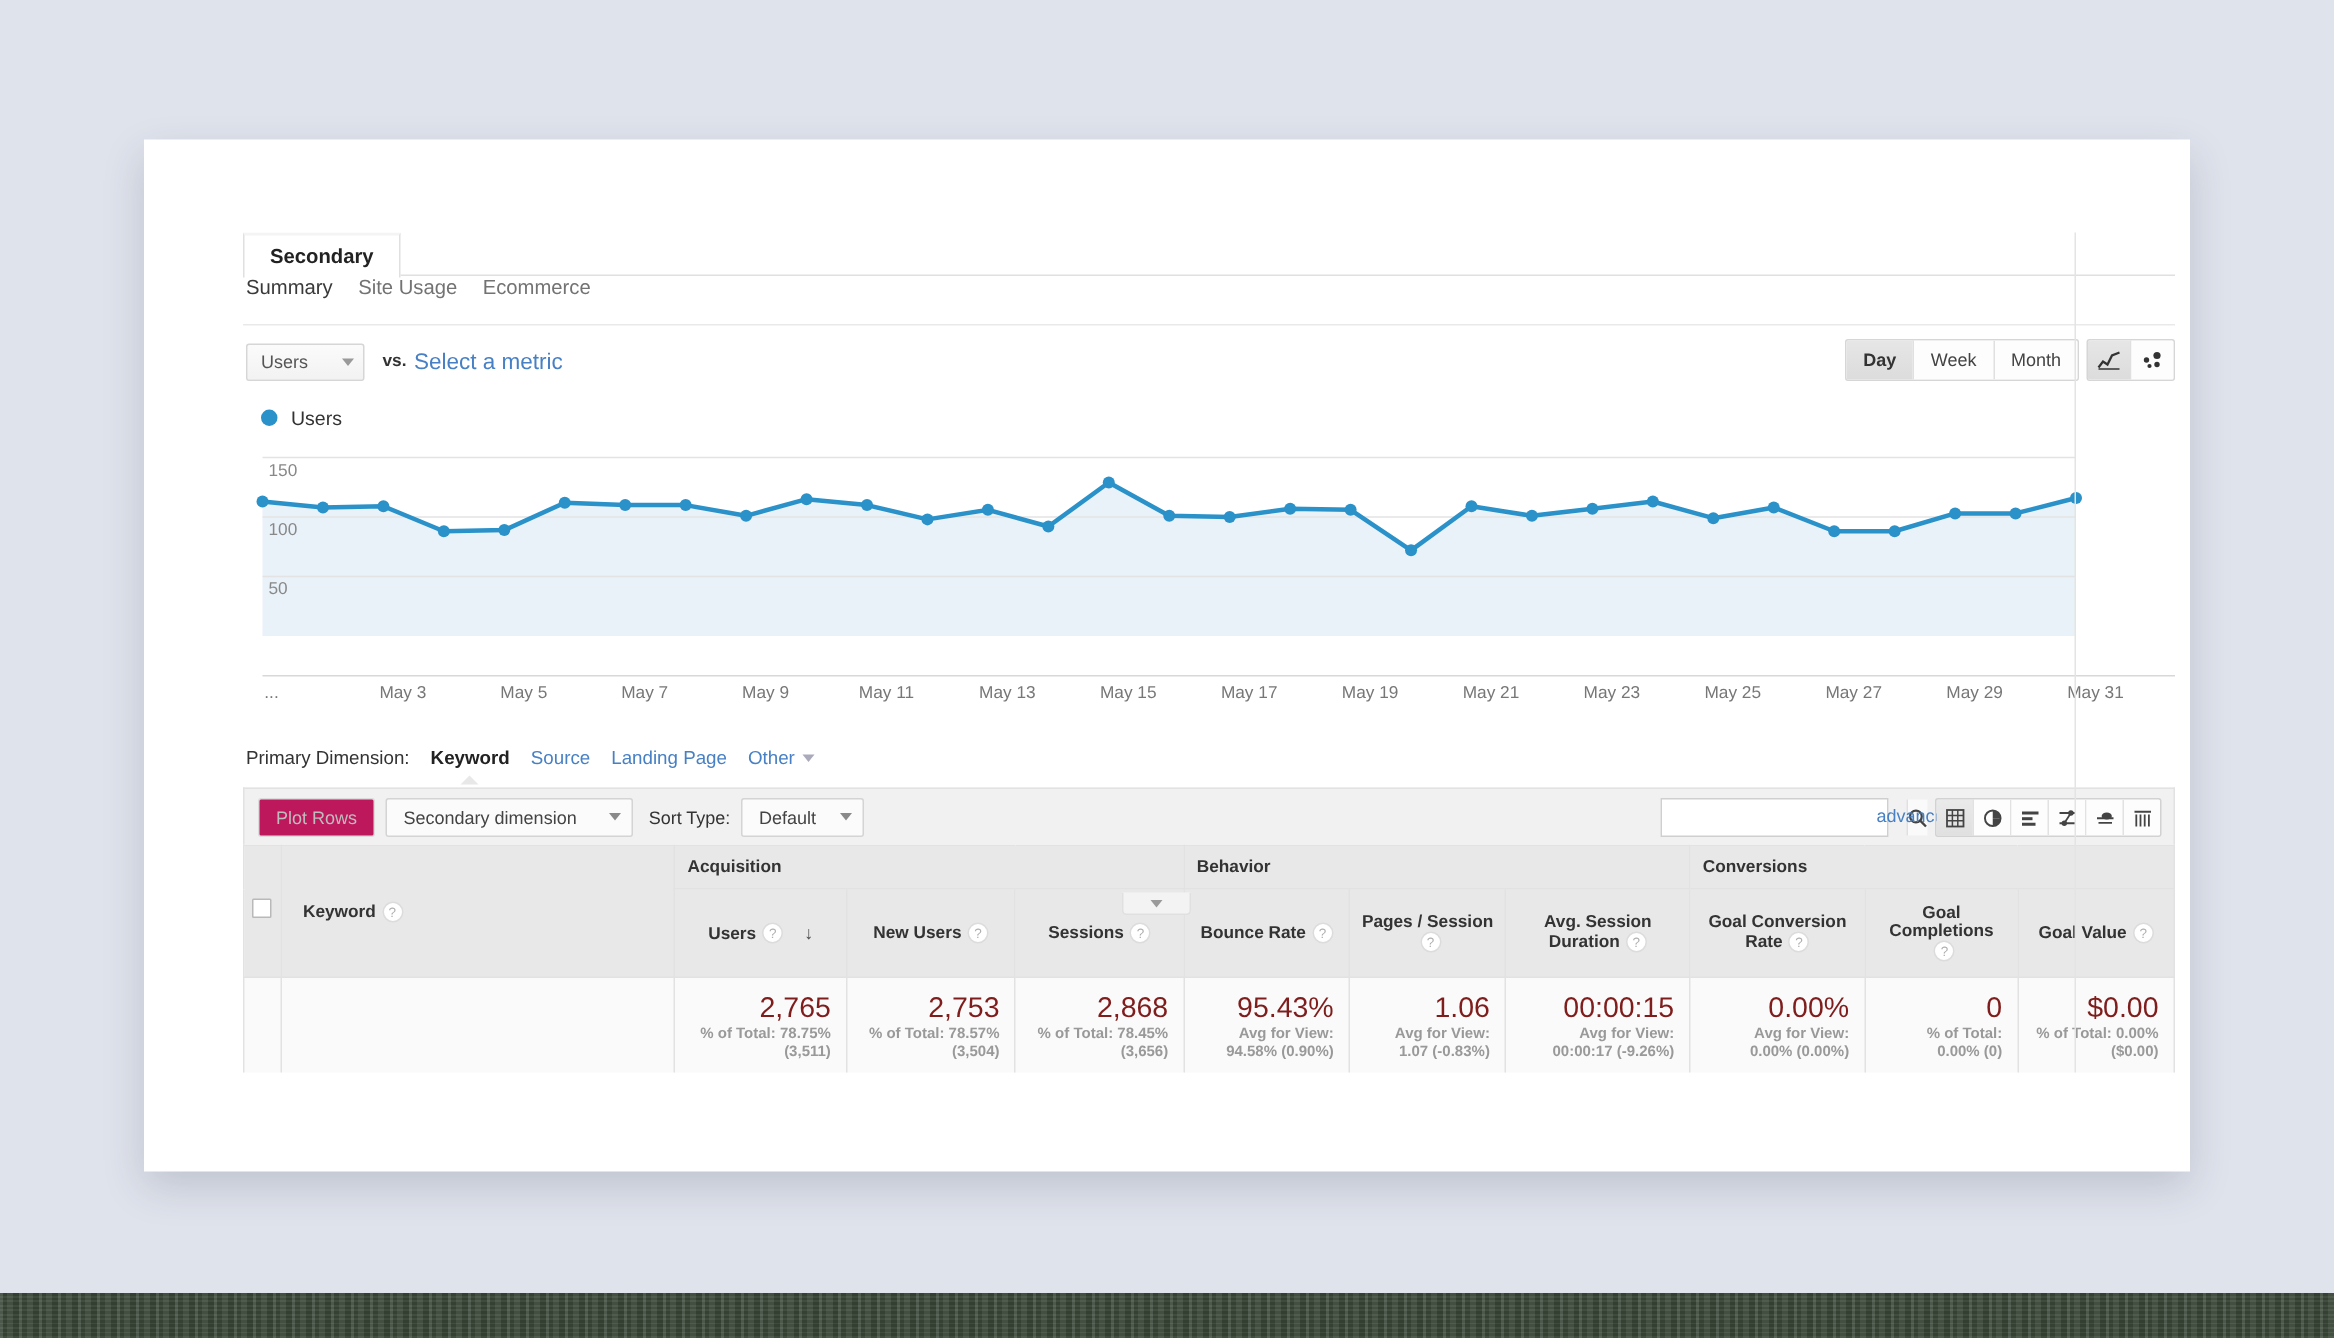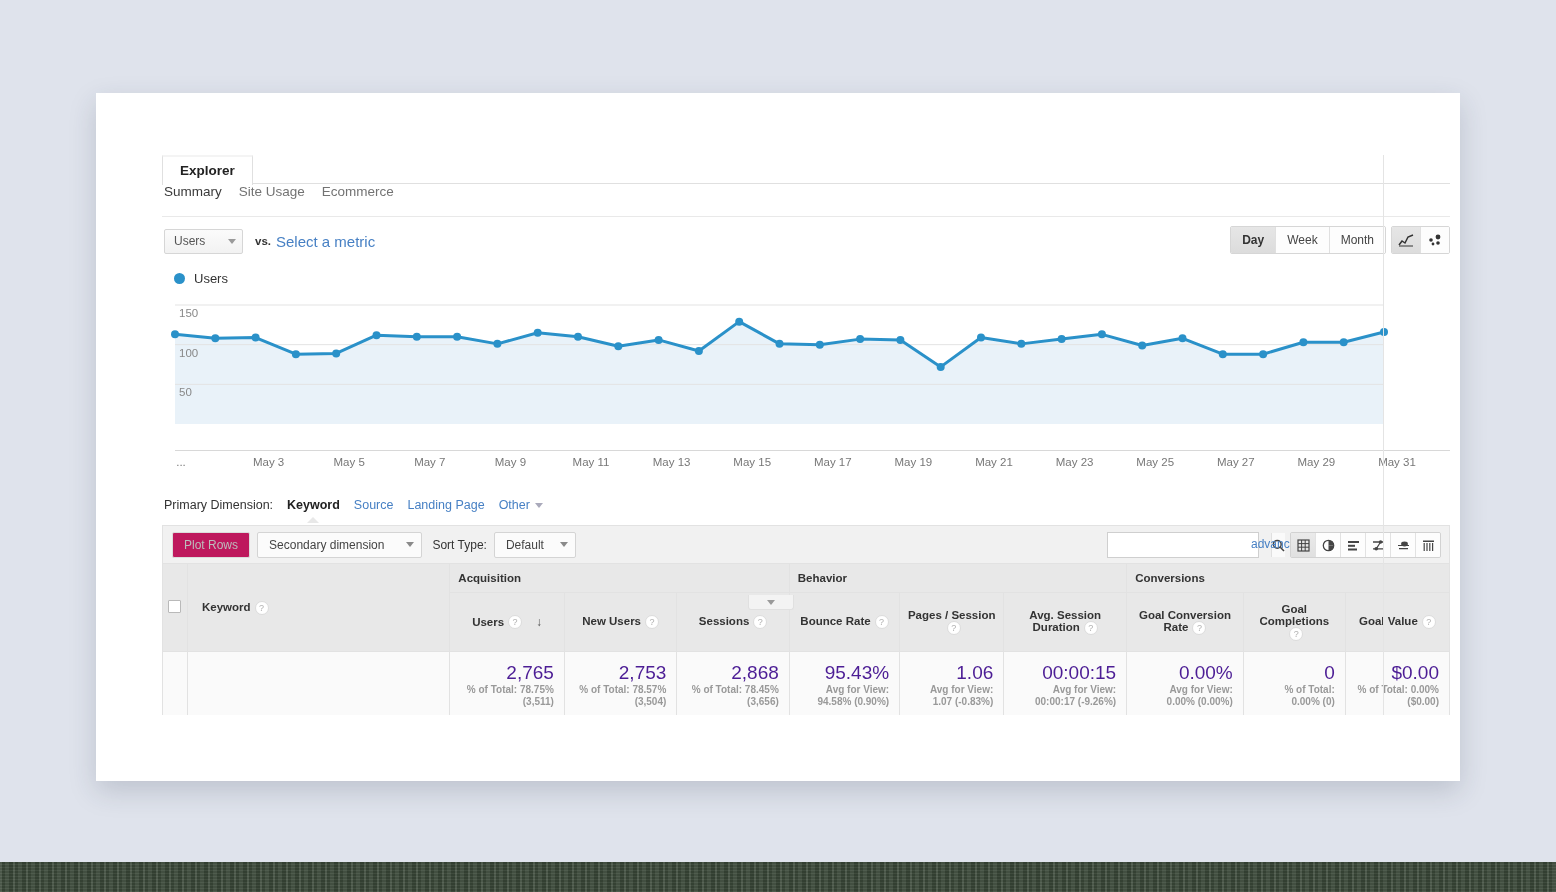--- a/index.html
+++ b/index.html
@@ -230,34 +230,34 @@
   }
   .sort-arrow { display: inline-block; margin-left: 14px; color: #555; font-size: 12px; }
   .chk {
     width: 11px; height: 11px; border: 1px solid #b9b9b9; background: #fff;
     display: inline-block; border-radius: 1px; cursor: pointer;
   }
   td.cell-chk, th.cell-chk { width: 24px; text-align: center; background: #e8e8e8; }
   tr.summary td { background: #fafafa; padding: 9px 10px 10px 10px; text-align: right; vertical-align: top; height: 48px; }
   tr.summary td.blank { background: #fafafa; }
   tr.summary td.chkcell { background: #fafafa; }
-  .big-num { font-size: 19px; color: #4c1d95; line-height: 23px; font-weight: normal; }
+  .big-num { font-size: 19px; color: #7f1d1d; line-height: 23px; font-weight: normal; }
   .sub-num { font-size: 10px; color: #999; line-height: 12px; margin-top: 0; font-weight: bold; }
 </style>
 </head>
 <body>
 
 <div class="desktop">
 
   <div class="window">
 
     <div class="ga-panel">
 
       <div class="tabstrip">
-        <div class="tab-explorer">Explorer</div>
+        <div class="tab-explorer">Secondary</div>
       </div>
 
       <div class="subnav">
         <span>Summary</span>
         <a>Site Usage</a>
         <a>Ecommerce</a>
       </div>
 
       <div class="metric-row">
         <div class="dropdown-btn">

